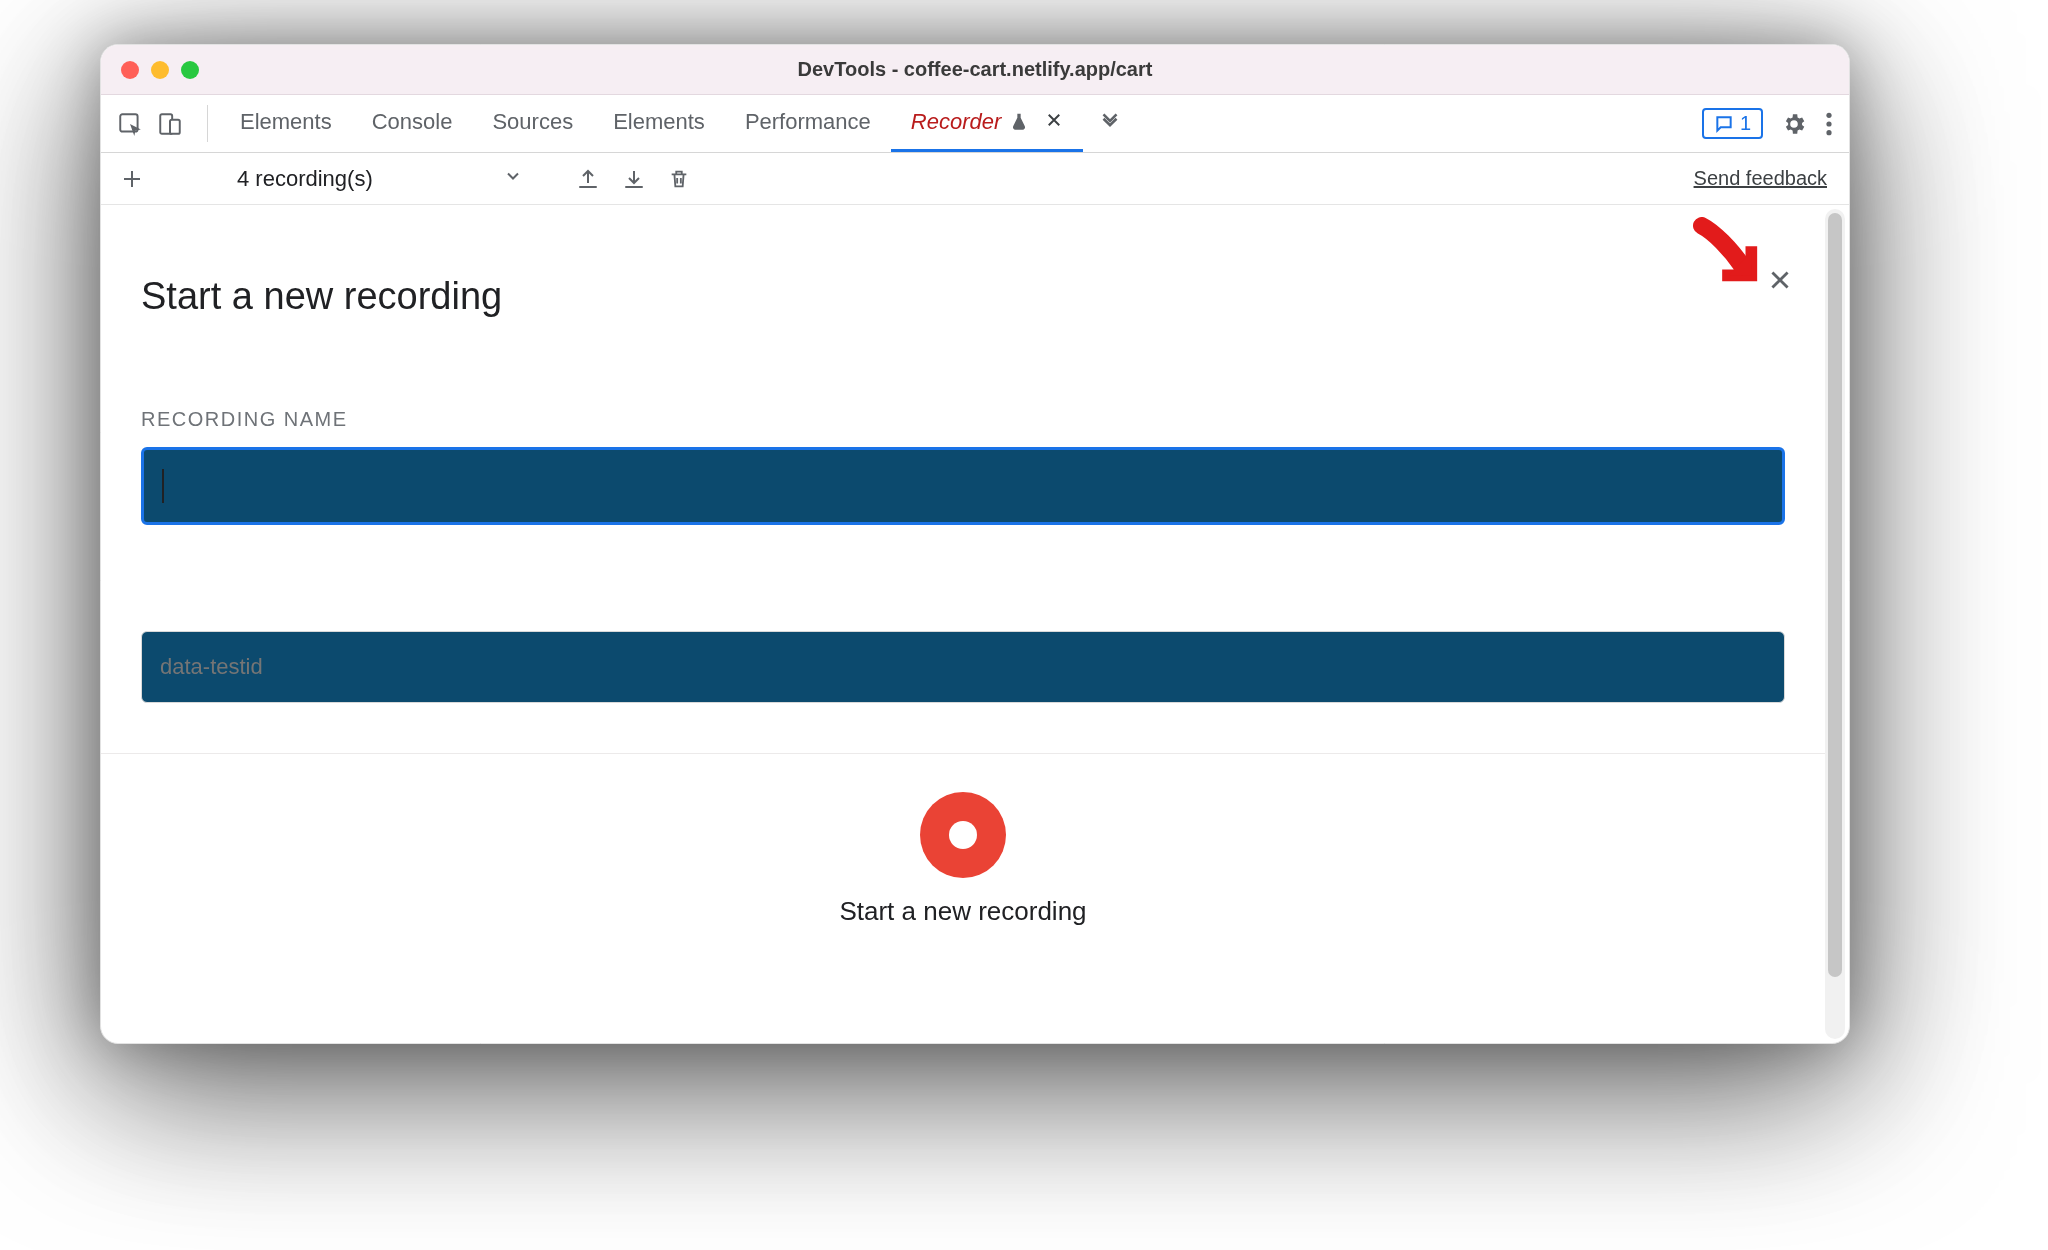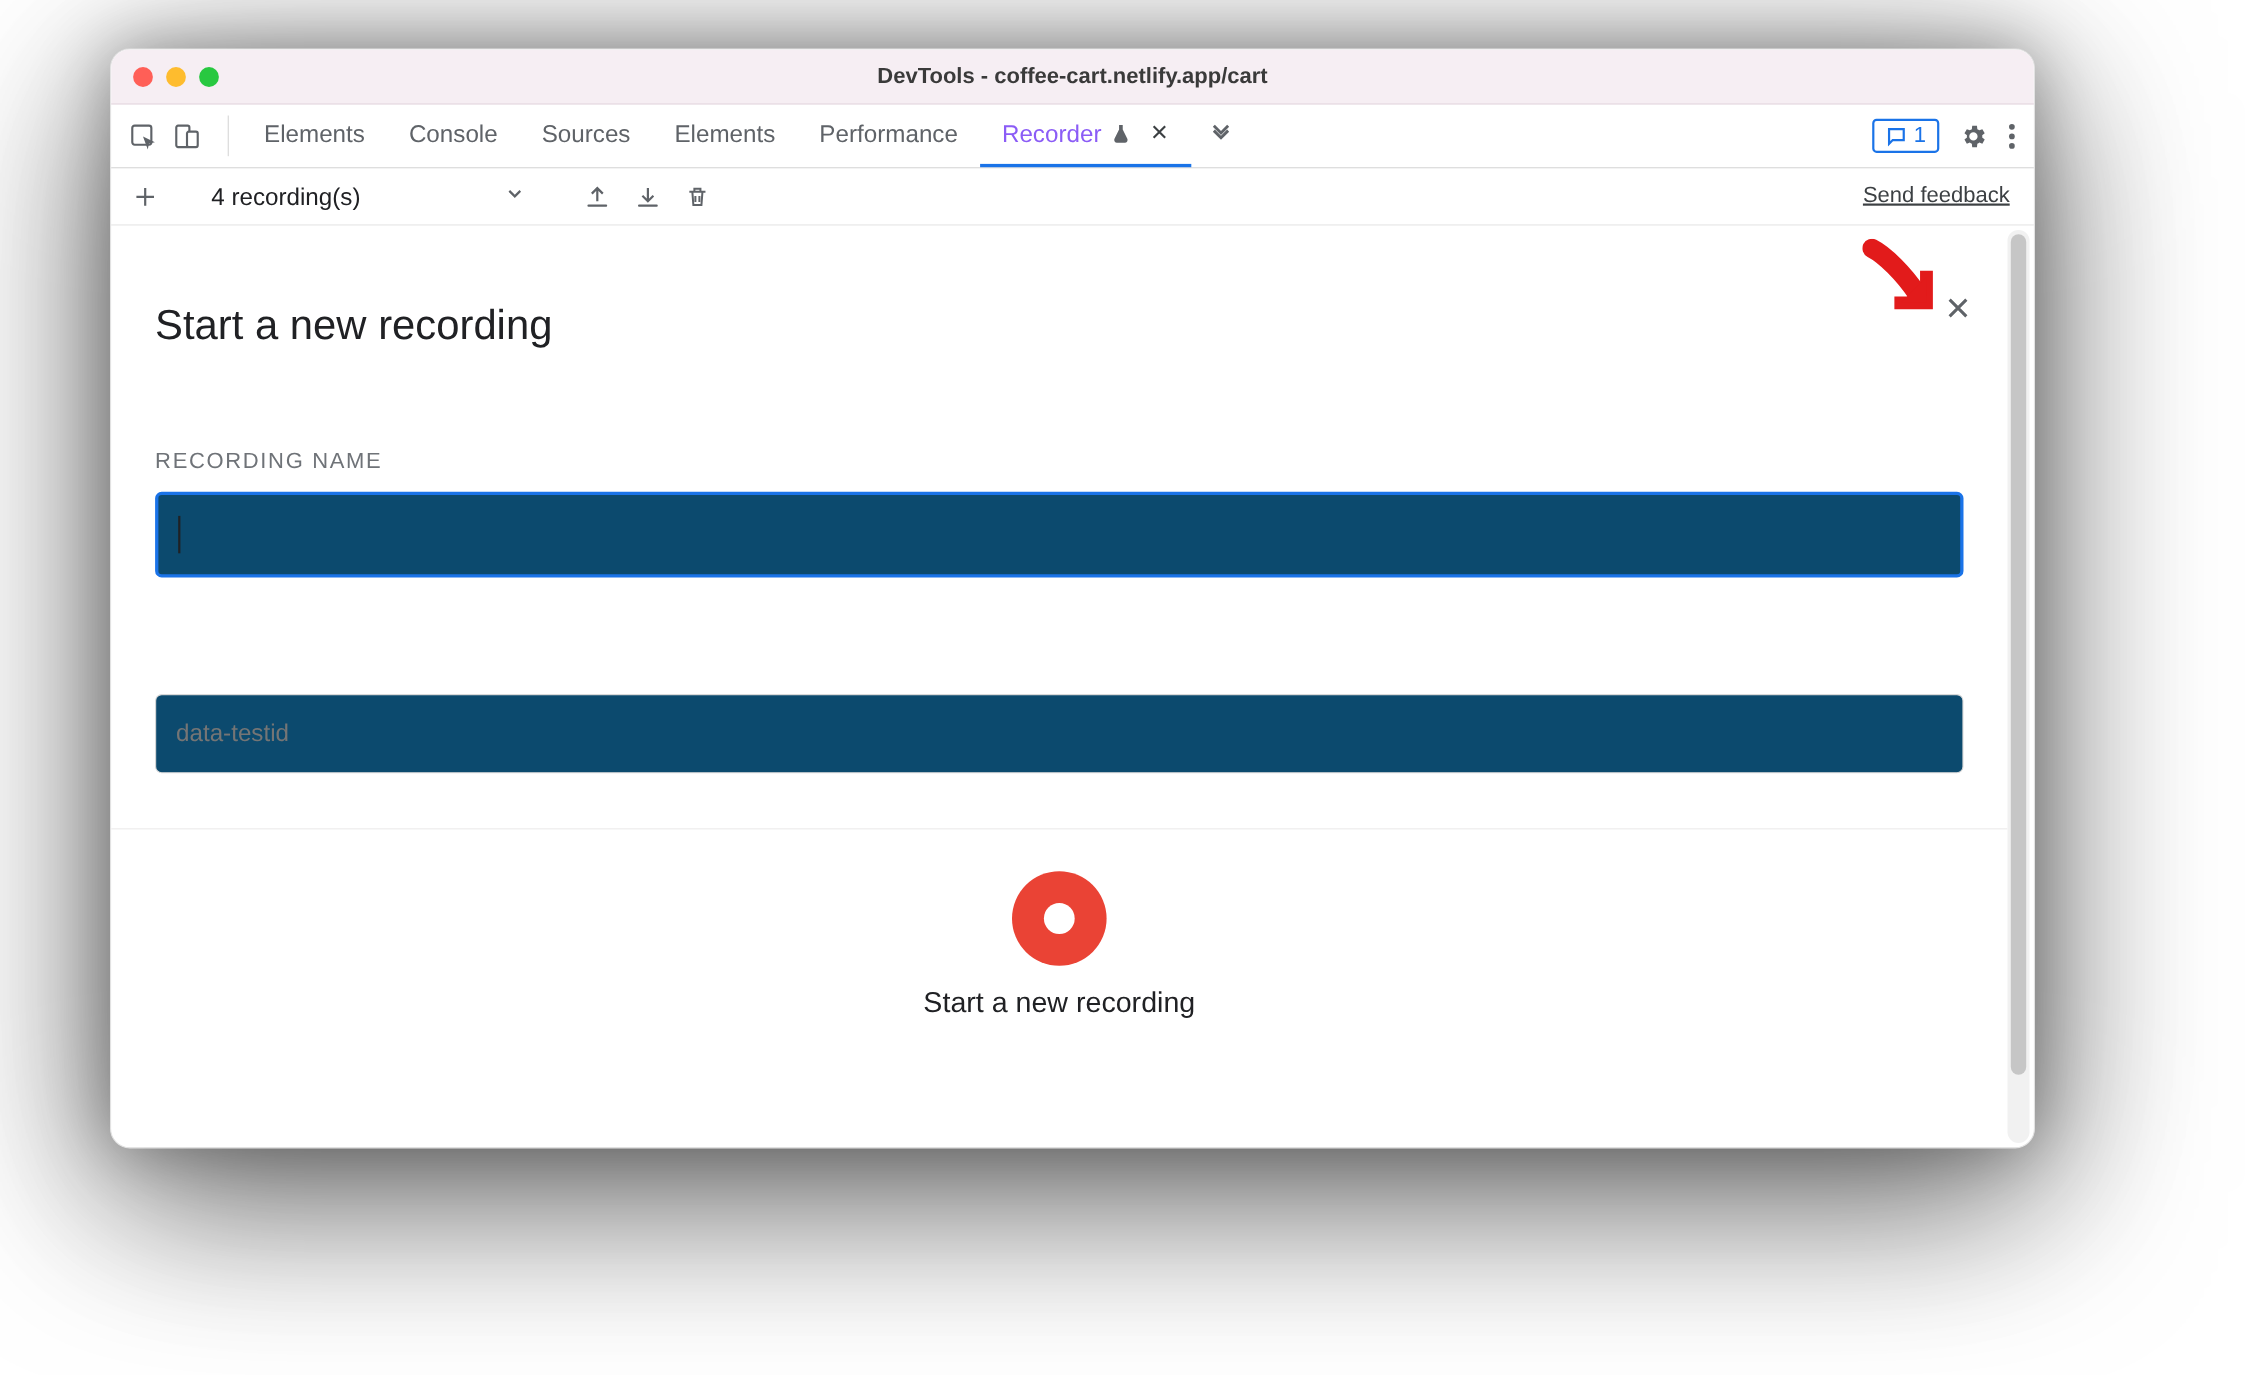--- a/index.html
+++ b/index.html
@@ -50,21 +50,21 @@
   .icon svg { display: block; }
   .vsep { width: 1px; background: #d6d6d6; margin: 10px 6px; }
   .tabs { display: flex; align-items: stretch; gap: 0; }
   .tab {
     display: flex; align-items: center; gap: 8px;
     padding: 0 20px;
     font-size: 22px; color: #5f6368; cursor: pointer;
     border-bottom: 3px solid transparent;
     position: relative;
   }
-  .tab.active { color: #8b5cf6; border-bottom-color: #1a73e8; }
+  .tab.active { color: #b91c1c; border-bottom-color: #1a73e8; font-style: italic; }
   .tab .flask { width: 20px; height: 20px; }
   .tab .tab-x { margin-left: 8px; color: #3c4043; }
   .spacer { flex: 1; }
   .right-actions { display: flex; align-items: center; gap: 18px; padding-right: 6px; }
   .badge {
     display: flex; align-items: center; gap: 6px;
     border: 2px solid #1a73e8; color: #1a73e8;
     padding: 2px 10px; border-radius: 4px; font-size: 20px; font-weight: 500;
   }
   .badge svg { stroke: #1a73e8; }
@@ -75,21 +75,21 @@
     border-bottom: 1px solid #e5e5e5;
     display: flex; align-items: center;
     padding: 0 22px 0 14px;
     gap: 10px;
     font-size: 22px; color: #202124;
   }
   .plus-btn { width: 34px; height: 34px; display:flex; align-items:center; justify-content:center; color:#5f6368; cursor:pointer; }
   .toolrow .vsep { margin: 8px 8px; }
   .dropdown {
     display: flex; align-items: center; gap: 130px;
-    padding: 4px 10px 4px 6px; cursor: pointer;
+    padding: 4px 10px 4px 6px; cursor: pointer; margin-left: 45px;
   }
   .chev { color:#5f6368; }
   .tool-icons { display:flex; align-items:center; gap:22px; margin-left: 6px; }
   .tool-icons .icon { cursor:pointer; }
   .feedback-link { margin-left:auto; font-size:20px; color:#3c4043; text-decoration: underline; cursor:pointer; }
   
   .content { position: relative; flex:1; overflow: hidden; }
   .panel { position:absolute; inset:0; padding: 70px 64px 0 40px; overflow-y:auto; }
   .close-panel {
     position:absolute; top: 58px; right: 52px;

